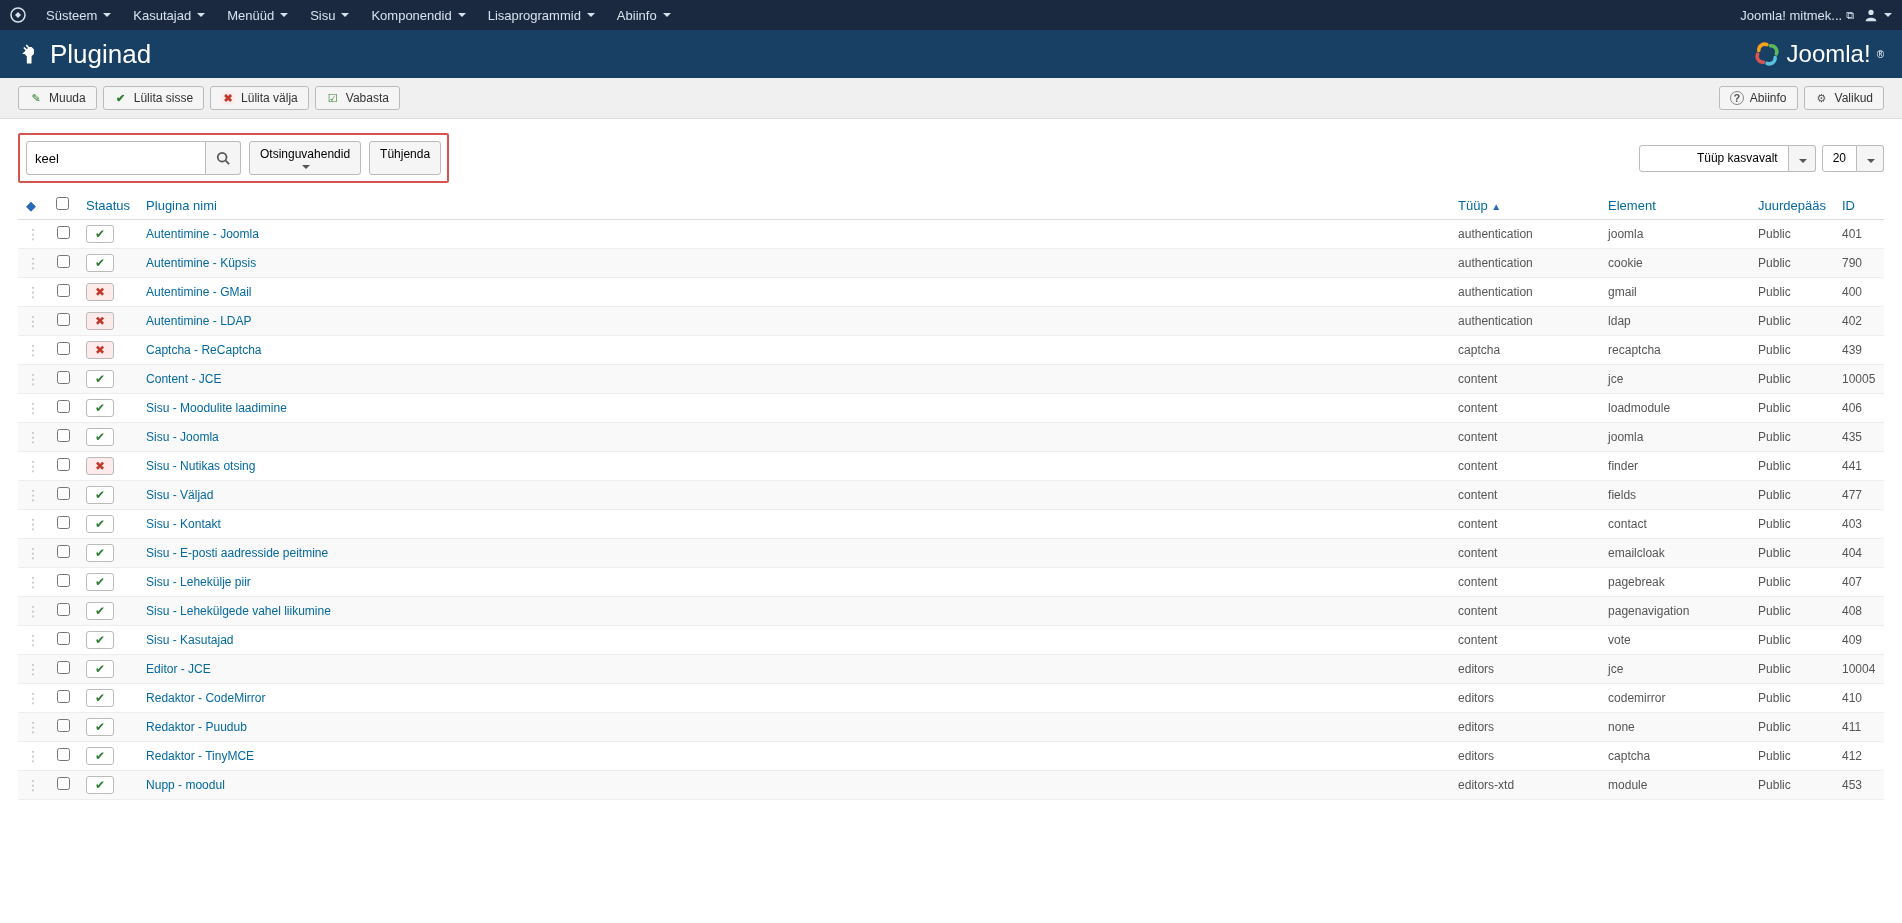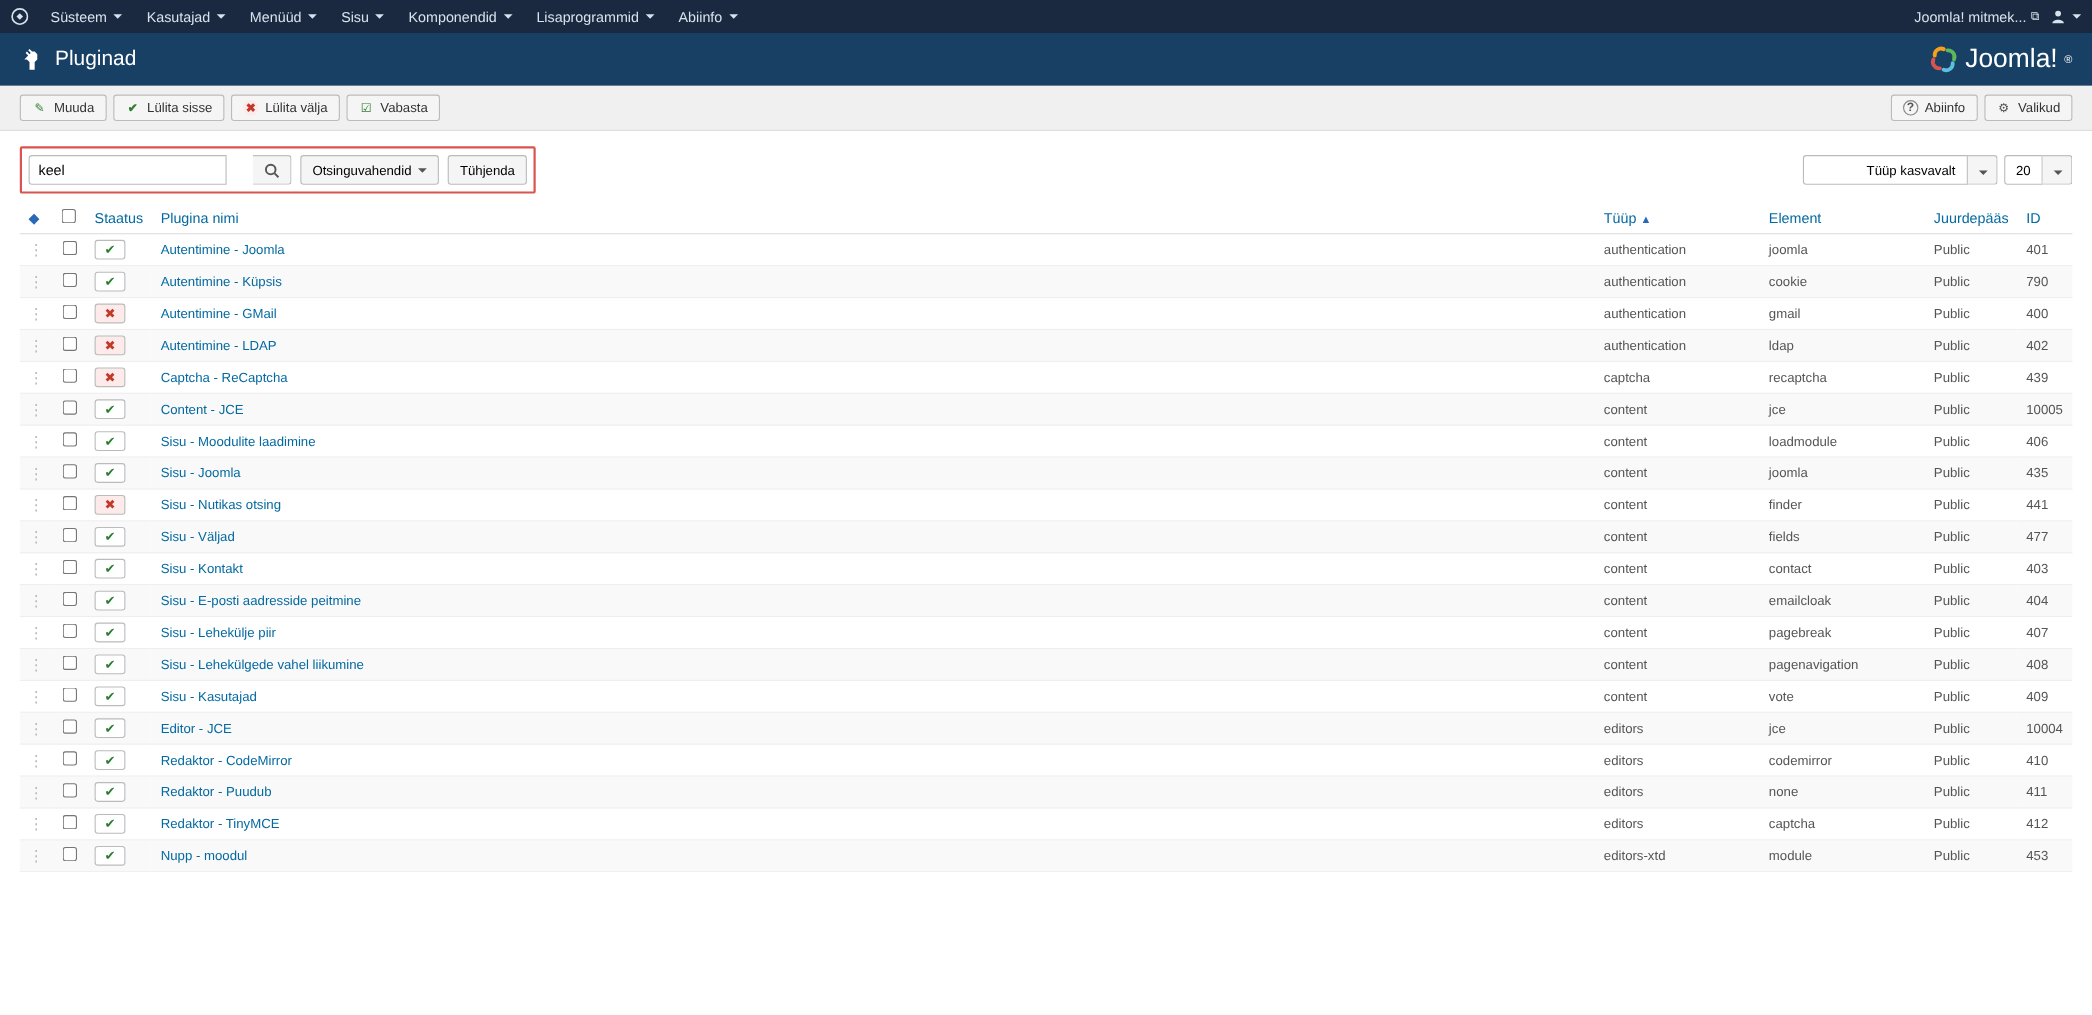--- a/index.html
+++ b/index.html
@@ -10,21 +10,21 @@
 .topnav { background: #1a2940; color: #d8e2ed; height: 30px; display: flex; align-items: center; padding: 0 10px; font-size: 13px; }
 .topnav .joomla-icon { width: 16px; height: 16px; margin-right: 10px; display: inline-block; }
 .topnav .menu { display: flex; gap: 2px; flex: 1; }
 .topnav .menu-item { padding: 6px 10px; cursor: pointer; color: #d8e2ed; display: flex; align-items: center; gap: 4px; }
 .topnav .right { display: flex; align-items: center; gap: 10px; }
 .topnav .site-link { display: flex; align-items: center; gap: 4px; cursor: pointer; }
 .caret { display: inline-block; width: 0; height: 0; border-left: 4px solid transparent; border-right: 4px solid transparent; border-top: 4px solid #d8e2ed; margin-left: 2px; }
 
 
 .header { background: #184064; color: #fff; height: 48px; display: flex; align-items: center; padding: 0 18px; justify-content: space-between; }
-.header .title { display: flex; align-items: center; gap: 12px; font-size: 19px; font-weight: 400; }
+.header .title { display: flex; align-items: center; gap: 12px; font-size: 26px; font-weight: 400; }
 .header .plug-icon { font-size: 18px; }
 .header .logo { font-size: 24px; font-weight: 300; display: flex; align-items: center; gap: 6px; font-family: Arial, sans-serif; }
 .header .logo-star { font-size: 26px; }
 
 
 .toolbar { background: #f0f0f0; border-bottom: 1px solid #ddd; padding: 8px 18px; display: flex; justify-content: space-between; }
 .toolbar-group { display: flex; gap: 6px; }
 .btn { background: #f5f5f5; border: 1px solid #bbb; border-radius: 3px; padding: 4px 10px; font-size: 12px; cursor: pointer; display: inline-flex; align-items: center; gap: 6px; color: #333; }
 .btn .icon { width: 14px; height: 14px; display: inline-flex; align-items: center; justify-content: center; font-size: 11px; }
 .icon-edit { color: #2f7d32; }
@@ -33,24 +33,24 @@
 .icon-checkbox { color: #2f7d32; }
 .icon-help { color: #555; font-weight:bold; border:1px solid #888; border-radius:50%; width:14px; height:14px; font-size:10px; }
 .icon-gear { color: #555; }
 
 
 .content { padding: 14px 18px 0 18px; }
 
 
 .searchbar { display: flex; justify-content: space-between; align-items: center; margin-bottom: 8px; }
 .search-left { display: flex; gap: 8px; border: 2px solid #d9534f; padding: 6px 6px; border-radius: 2px; }
-.search-input-wrap { display: flex; gap: 24px; }
+.search-input-wrap { display: flex; }
 .search-input { border: 1px solid #bbb; border-radius: 3px 0 0 3px; padding: 5px 8px; width: 180px; font-size: 13px; }
 .search-btn { border: 1px solid #bbb; border-left: none; border-radius: 0 3px 3px 0; background: #f5f5f5; padding: 4px 10px; cursor: pointer; }
-.search-tools-btn, .clear-btn { border: 1px solid #bbb; border-radius: 3px; background: #f5f5f5; padding: 5px 10px; font-size: 12px; cursor: pointer; display:inline-flex; align-items:center; gap:4px;}
+.search-tools-btn, .clear-btn { border: 1px solid #bbb; border-radius: 3px; background: #f5f5f5; padding: 5px 10px; font-size: 12px; cursor: pointer; display:inline-flex; align-items:center; gap:4px;flex-direction:column;}
 .search-right { display: flex; gap: 6px; }
 .select-wrap { display: flex; }
 .select-btn { border: 1px solid #bbb; background: #fff; padding: 5px 10px; font-size: 12px; min-width: 150px; text-align: right; cursor: pointer; border-radius: 3px 0 0 3px; }
 .select-caret-btn { border: 1px solid #bbb; border-left: none; background: #f5f5f5; padding: 5px 8px; cursor: pointer; border-radius: 0 3px 3px 0; }
 .select-wrap.small .select-btn { min-width: 30px; }
 
 
 table.plugin-table { width: 100%; border-collapse: collapse; font-size: 13px; }
 table.plugin-table thead th { text-align: left; padding: 6px 8px; font-weight: 400; color: #2a69b8; border-bottom: 1px solid #ddd; background:#fff; }
 table.plugin-table thead th.nolink { color: #333; }

